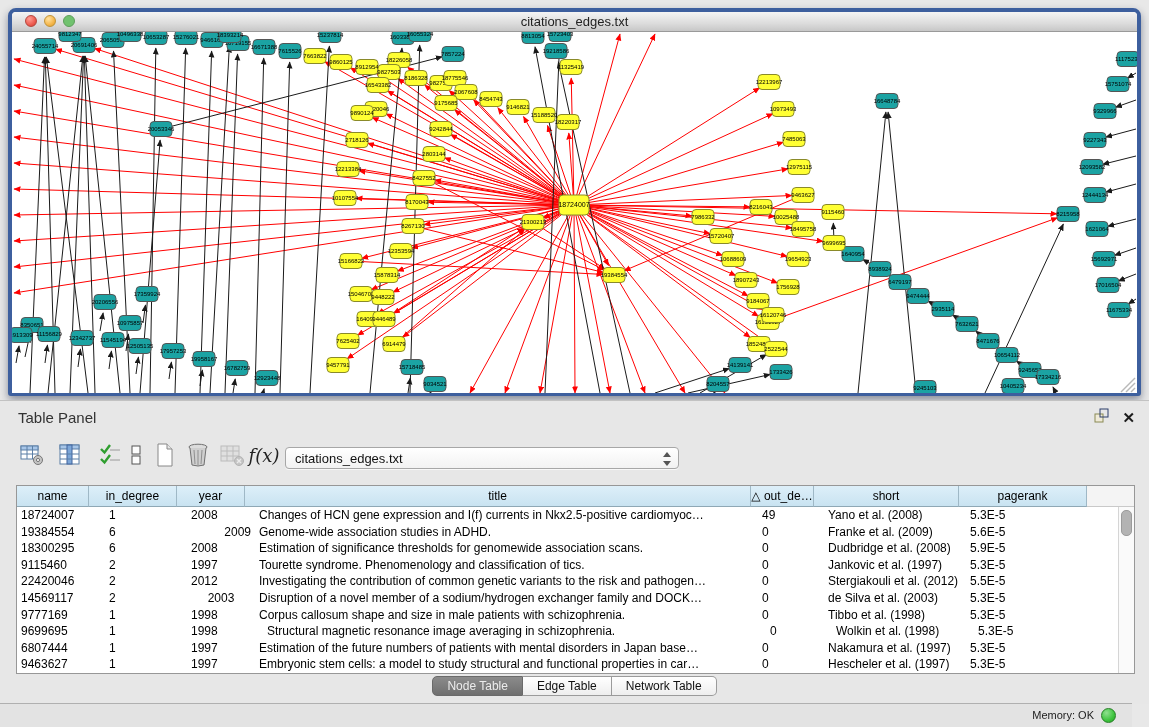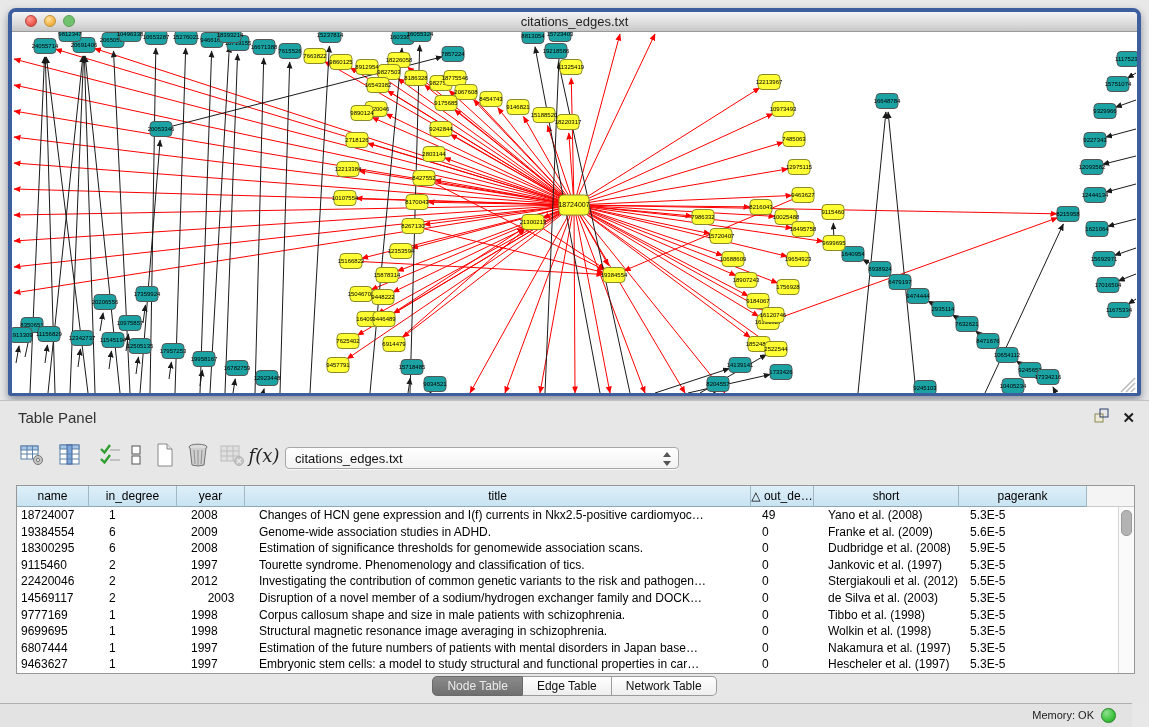--- a/index.html
+++ b/index.html
@@ -855,21 +855,21 @@
           <div class="td" style="width: 88px; padding-left: 14px;">1</div>
           <div class="td" style="width: 68px; padding-left: 8px;">2008</div>
           <div class="td" style="width: 506px; padding-left: 8px;">Changes of HCN gene expression and I(f) currents in Nkx2.5-positive cardiomyoc…</div>
           <div class="td" style="width: 63px; padding-left: 5px;">49</div>
           <div class="td" style="width: 145px; padding-left: 8px;">Yano et al. (2008)</div>
           <div class="td" style="width: 128px; padding-left: 5px;">5.3E-5</div>
         </div>
         <div class="tr">
           <div class="td" style="width: 78px; padding-left: 4px;">19384554</div>
           <div class="td" style="width: 88px; padding-left: 14px;">6</div>
-          <div class="td" style="width: 68px; padding-left: 8px;">2009</div>
+          <div class="td" style="width: 68px; padding-left: 8px; text-align: right;">2009</div>
           <div class="td" style="width: 506px; padding-left: 8px;">Genome-wide association studies in ADHD.</div>
           <div class="td" style="width: 63px; padding-left: 5px;">0</div>
           <div class="td" style="width: 145px; padding-left: 8px;">Franke et al. (2009)</div>
           <div class="td" style="width: 128px; padding-left: 5px;">5.6E-5</div>
         </div>
         <div class="tr">
           <div class="td" style="width: 78px; padding-left: 4px;">18300295</div>
           <div class="td" style="width: 88px; padding-left: 14px;">6</div>
           <div class="td" style="width: 68px; padding-left: 8px;">2008</div>
           <div class="td" style="width: 506px; padding-left: 8px;">Estimation of significance thresholds for genomewide association scans.</div>
@@ -910,21 +910,21 @@
           <div class="td" style="width: 68px; padding-left: 8px;">1998</div>
           <div class="td" style="width: 506px; padding-left: 8px;">Corpus callosum shape and size in male patients with schizophrenia.</div>
           <div class="td" style="width: 63px; padding-left: 5px;">0</div>
           <div class="td" style="width: 145px; padding-left: 8px;">Tibbo et al. (1998)</div>
           <div class="td" style="width: 128px; padding-left: 5px;">5.3E-5</div>
         </div>
         <div class="tr">
           <div class="td" style="width: 78px; padding-left: 4px;">9699695</div>
           <div class="td" style="width: 88px; padding-left: 14px;">1</div>
           <div class="td" style="width: 68px; padding-left: 8px;">1998</div>
-          <div class="td" style="width: 506px; padding-left: 8px;">Structural magnetic resonance image averaging in schizophrenia.</div>
+          <div class="td" style="width: 506px; padding-left: 8px; margin-left: 8px;">Structural magnetic resonance image averaging in schizophrenia.</div>
           <div class="td" style="width: 63px; padding-left: 5px;">0</div>
           <div class="td" style="width: 145px; padding-left: 8px;">Wolkin et al. (1998)</div>
           <div class="td" style="width: 128px; padding-left: 5px;">5.3E-5</div>
         </div>
         <div class="tr">
           <div class="td" style="width: 78px; padding-left: 4px;">6807444</div>
           <div class="td" style="width: 88px; padding-left: 14px;">1</div>
           <div class="td" style="width: 68px; padding-left: 8px;">1997</div>
           <div class="td" style="width: 506px; padding-left: 8px;">Estimation of the future numbers of patients with mental disorders in Japan base…</div>
           <div class="td" style="width: 63px; padding-left: 5px;">0</div>

